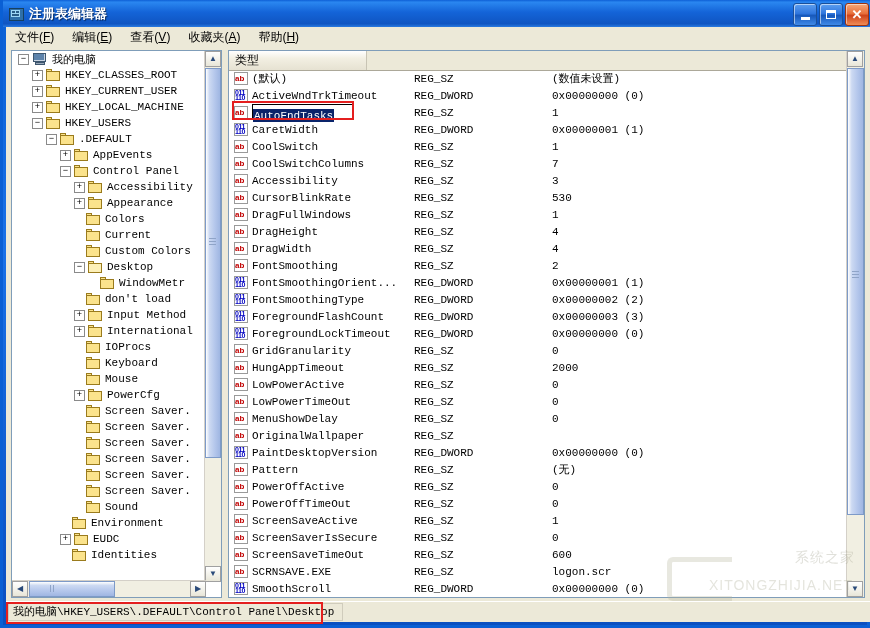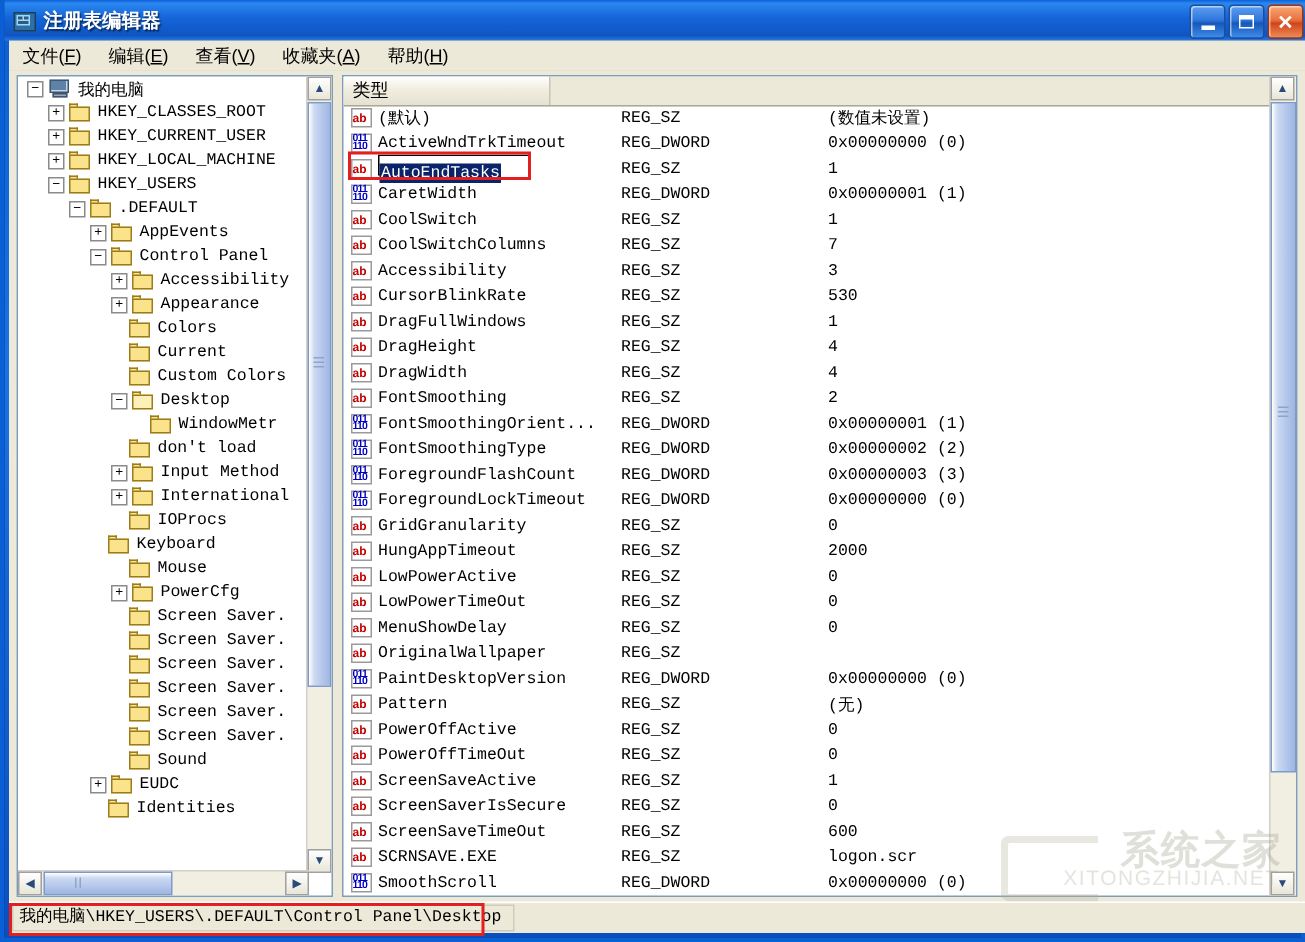--- a/index.html
+++ b/index.html
@@ -218,21 +218,21 @@
   .annot{position:absolute;border:2px solid #e41f1f;box-sizing:border-box;pointer-events:none;}
   #annot-rename{left:229px;top:101px;width:122px;height:19px;}
   #annot-status{left:3px;top:602px;width:317px;height:22px;}
   
   #watermark{
     position:absolute;right:8px;bottom:24px;width:196px;height:54px;
     opacity:.30;pointer-events:none;overflow:hidden;
   }
   #watermark .wm-text{
     position:absolute;right:4px;top:2px;
-    font-size:26px;font-weight:bold;color:#9a9a86;
+    font-size:14px;font-weight:normal;color:#9a9a86;
     font-family:"DejaVu Sans",sans-serif;letter-spacing:1px;
     white-space:nowrap;
   }
   #watermark .wm-sub{
     position:absolute;right:6px;top:30px;
     font-size:14px;color:#a8a890;letter-spacing:1px;white-space:nowrap;
     font-family:"Liberation Sans",sans-serif;
   }
   #watermark .wm-shape{
     position:absolute;left:4px;top:10px;width:60px;height:34px;
@@ -424,99 +424,107 @@
             <span class="tlabel">International</span>
           </div>
           <div class="trow" style="padding-left: 62px;">
             <div class="tog none"></div>
             <div class="tfolder">
               <b></b>
               <i></i>
             </div>
             <span class="tlabel">IOProcs</span>
           </div>
+          <div class="trow" style="padding-left: 62px;">
+            <div class="tog none"></div>
+            <div class="tfolder">
+              <b></b>
+              <i></i>
+            </div>
+            <span class="tlabel">Keyboard</span>
+          </div>
+          <div class="trow" style="padding-left: 62px;">
+            <div class="tog none"></div>
+            <div class="tfolder">
+              <b></b>
+              <i></i>
+            </div>
+            <span class="tlabel">Mouse</span>
+          </div>
+          <div class="trow" style="padding-left: 62px;">
+            <div class="tog">+</div>
+            <div class="tfolder">
+              <b></b>
+              <i></i>
+            </div>
+            <span class="tlabel">PowerCfg</span>
+          </div>
+          <div class="trow" style="padding-left: 62px;">
+            <div class="tog none"></div>
+            <div class="tfolder">
+              <b></b>
+              <i></i>
+            </div>
+            <span class="tlabel">Screen Saver.</span>
+          </div>
+          <div class="trow" style="padding-left: 62px;">
+            <div class="tog none"></div>
+            <div class="tfolder">
+              <b></b>
+              <i></i>
+            </div>
+            <span class="tlabel">Screen Saver.</span>
+          </div>
+          <div class="trow" style="padding-left: 62px;">
+            <div class="tog none"></div>
+            <div class="tfolder">
+              <b></b>
+              <i></i>
+            </div>
+            <span class="tlabel">Screen Saver.</span>
+          </div>
+          <div class="trow" style="padding-left: 62px;">
+            <div class="tog none"></div>
+            <div class="tfolder">
+              <b></b>
+              <i></i>
+            </div>
+            <span class="tlabel">Screen Saver.</span>
+          </div>
+          <div class="trow" style="padding-left: 62px;">
+            <div class="tog none"></div>
+            <div class="tfolder">
+              <b></b>
+              <i></i>
+            </div>
+            <span class="tlabel">Screen Saver.</span>
+          </div>
+          <div class="trow" style="padding-left: 62px;">
+            <div class="tog none"></div>
+            <div class="tfolder">
+              <b></b>
+              <i></i>
+            </div>
+            <span class="tlabel">Screen Saver.</span>
+          </div>
+          <div class="trow" style="padding-left: 62px;">
+            <div class="tog none"></div>
+            <div class="tfolder">
+              <b></b>
+              <i></i>
+            </div>
+            <span class="tlabel">Sound</span>
+          </div>
           <div class="trow" style="padding-left: 48px;">
             <div class="tog none"></div>
             <div class="tfolder">
               <b></b>
               <i></i>
             </div>
-            <span class="tlabel">Keyboard</span>
-          </div>
-          <div class="trow" style="padding-left: 62px;">
-            <div class="tog none"></div>
-            <div class="tfolder">
-              <b></b>
-              <i></i>
-            </div>
-            <span class="tlabel">Mouse</span>
-          </div>
-          <div class="trow" style="padding-left: 62px;">
-            <div class="tog">+</div>
-            <div class="tfolder">
-              <b></b>
-              <i></i>
-            </div>
-            <span class="tlabel">PowerCfg</span>
-          </div>
-          <div class="trow" style="padding-left: 62px;">
-            <div class="tog none"></div>
-            <div class="tfolder">
-              <b></b>
-              <i></i>
-            </div>
-            <span class="tlabel">Screen Saver.</span>
-          </div>
-          <div class="trow" style="padding-left: 62px;">
-            <div class="tog none"></div>
-            <div class="tfolder">
-              <b></b>
-              <i></i>
-            </div>
-            <span class="tlabel">Screen Saver.</span>
-          </div>
-          <div class="trow" style="padding-left: 62px;">
-            <div class="tog none"></div>
-            <div class="tfolder">
-              <b></b>
-              <i></i>
-            </div>
-            <span class="tlabel">Screen Saver.</span>
-          </div>
-          <div class="trow" style="padding-left: 62px;">
-            <div class="tog none"></div>
-            <div class="tfolder">
-              <b></b>
-              <i></i>
-            </div>
-            <span class="tlabel">Screen Saver.</span>
-          </div>
-          <div class="trow" style="padding-left: 62px;">
-            <div class="tog none"></div>
-            <div class="tfolder">
-              <b></b>
-              <i></i>
-            </div>
-            <span class="tlabel">Screen Saver.</span>
-          </div>
-          <div class="trow" style="padding-left: 62px;">
-            <div class="tog none"></div>
-            <div class="tfolder">
-              <b></b>
-              <i></i>
-            </div>
-            <span class="tlabel">Screen Saver.</span>
-          </div>
-          <div class="trow" style="padding-left: 62px;">
-            <div class="tog none"></div>
-            <div class="tfolder">
-              <b></b>
-              <i></i>
-            </div>
-            <span class="tlabel">Sound</span>
+            <span class="tlabel">Environment</span>
           </div>
           <div class="trow" style="padding-left: 48px;">
             <div class="tog">+</div>
             <div class="tfolder">
               <b></b>
               <i></i>
             </div>
             <span class="tlabel">EUDC</span>
           </div>
           <div class="trow" style="padding-left: 48px;">

